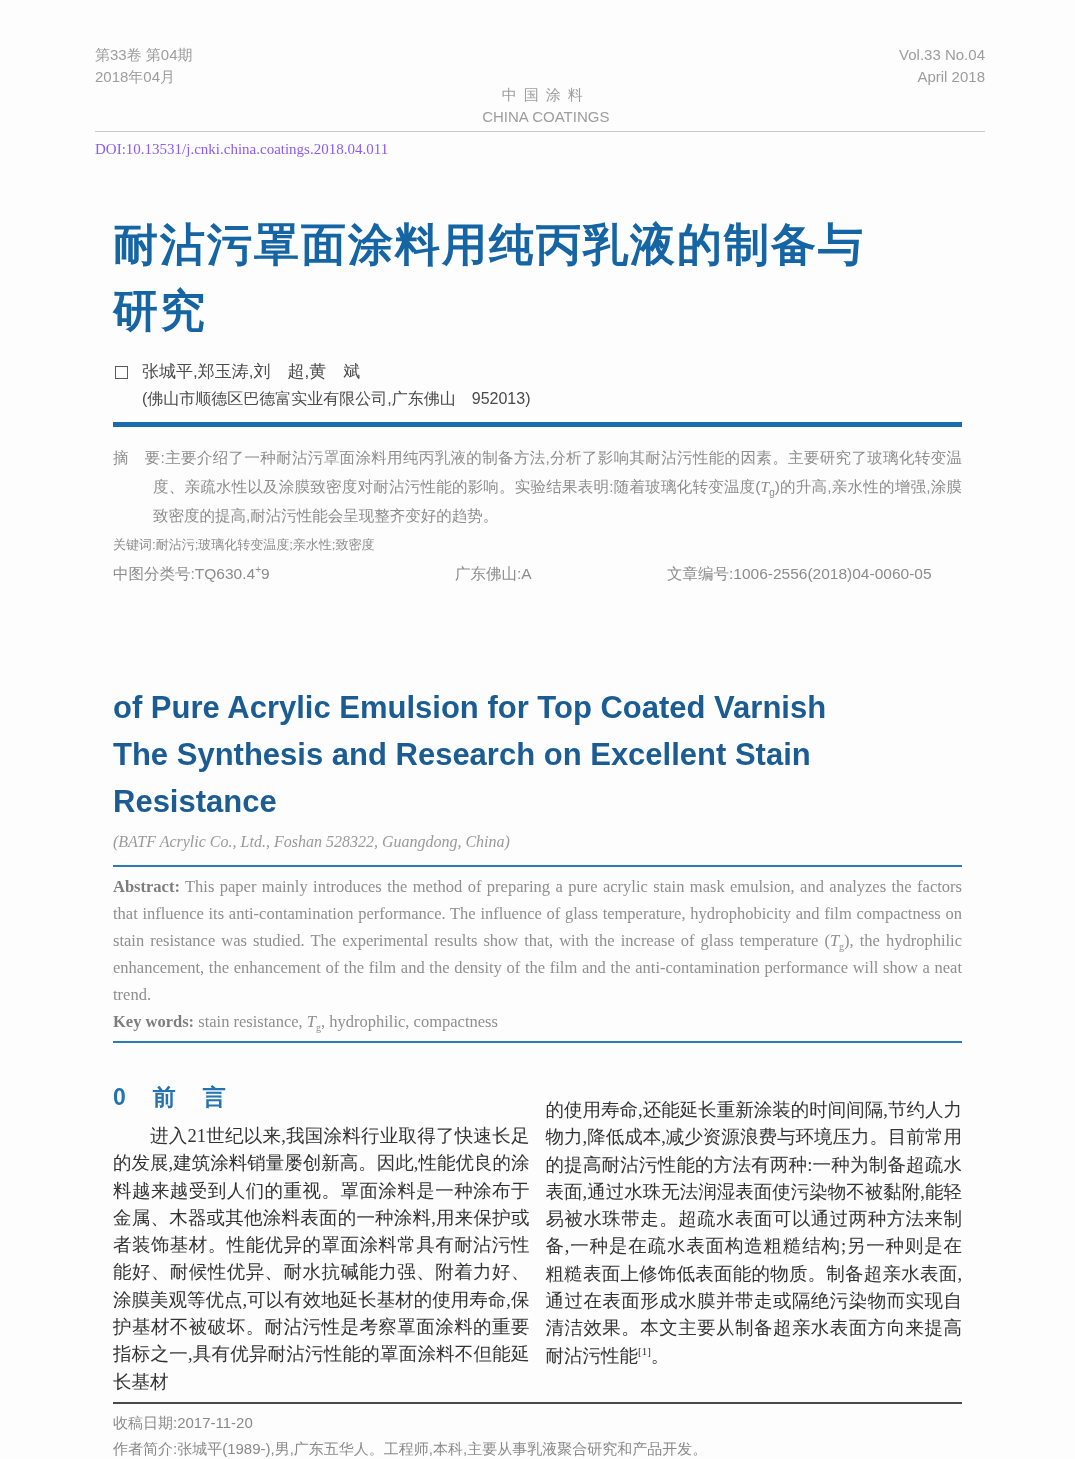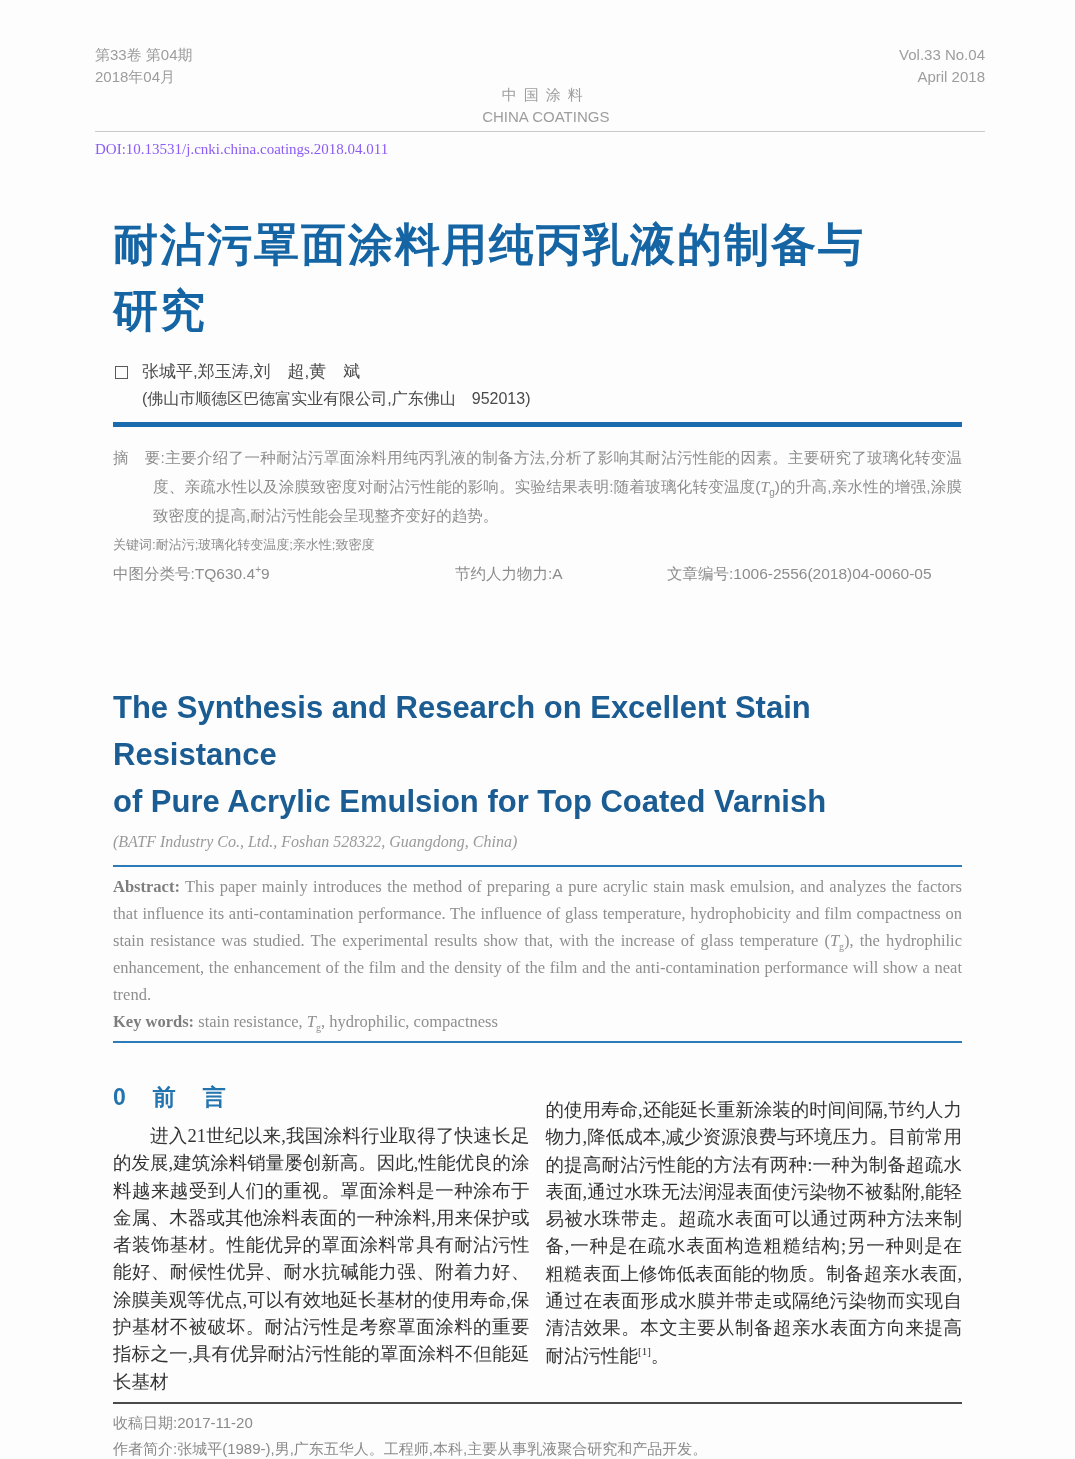--- a/index.html
+++ b/index.html
@@ -99,29 +99,29 @@
     <div class="affiliation-cn">(佛山市顺德区巴德富实业有限公司,广东佛山　952013)</div>
 
     <div class="thick-rule"></div>
 
     <div class="abstract-cn"><span>摘　要:</span><span>主要介绍了一种耐沾污罩面涂料用纯丙乳液的制备方法,分析了影响其耐沾污性能的因素。主要研究了玻璃化转变温度、亲疏水性以及涂膜致密度对耐沾污性能的影响。实验结果表明:随着玻璃化转变温度(</span><span class="tg">T</span><sub class="small">g</sub><span>)的升高,亲水性的增强,涂膜致密度的提高,耐沾污性能会呈现整齐变好的趋势。</span></div>
 
     <div class="keywords-cn"><span>关键词:</span><span>耐沾污;玻璃化转变温度;亲水性;致密度</span></div>
 
     <div class="class-row">
       <span class="class-col1"><span>中图分类号:</span><span>TQ630.4</span><sup class="small">+</sup><span>9</span></span>
-      <span class="class-col2"><span>节约人力物力:</span><span>A</span></span>
+      <span class="class-col2"><span>广东佛山:</span><span>A</span></span>
       <span class="class-col3"><span>文章编号:</span><span>1006-2556(2018)04-0060-05</span></span>
     </div>
 
     <div class="en-title">
+      <div>of Pure Acrylic Emulsion for Top Coated Varnish</div>
       <div>The Synthesis and Research on Excellent Stain Resistance</div>
-      <div>of Pure Acrylic Emulsion for Top Coated Varnish</div>
     </div>
-    <div class="en-affiliation">(BATF Industry Co., Ltd., Foshan 528322, Guangdong, China)</div>
+    <div class="en-affiliation">(BATF Acrylic Co., Ltd., Foshan 528322, Guangdong, China)</div>
 
     <hr class="thin-rule">
 
     <div class="en-abstract"><b>Abstract:</b><span> This paper mainly introduces the method of preparing a pure acrylic stain mask emulsion, and analyzes the factors that influence its anti-contamination performance. The influence of glass temperature, hydrophobicity and film compactness on stain resistance was studied. The experimental results show that, with the increase of glass temperature (</span><span class="tg">T</span><sub class="small">g</sub><span>), the hydrophilic enhancement, the enhancement of the film and the density of the film and the anti-contamination performance will show a neat trend.</span></div>
 
     <div class="en-keywords"><b>Key words:</b><span> stain resistance, </span><span class="tg">T</span><sub class="small">g</sub><span>, hydrophilic, compactness</span></div>
 
     <hr class="thin-rule2">
 
     <div class="columns">

